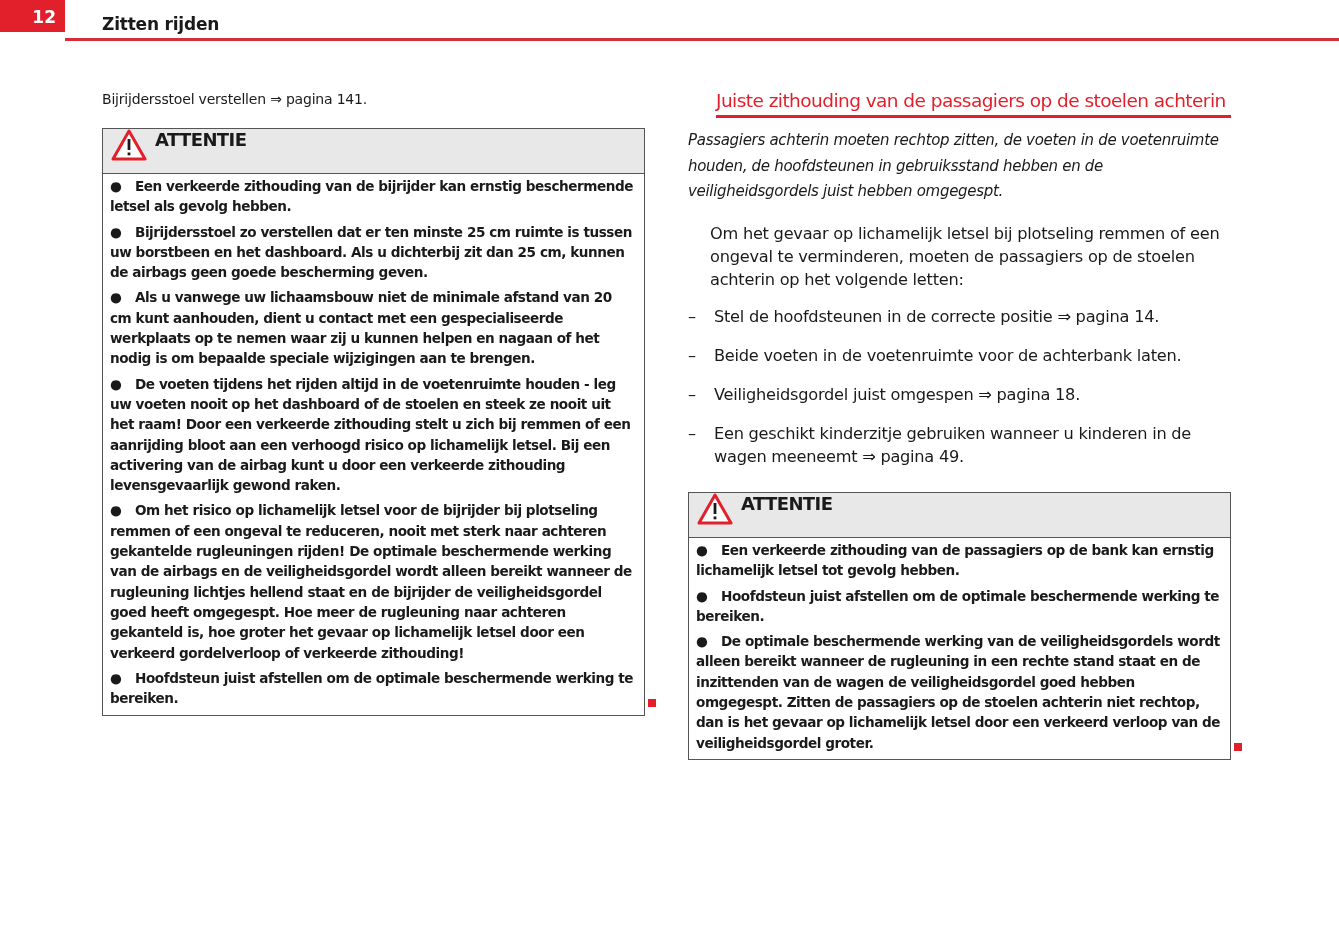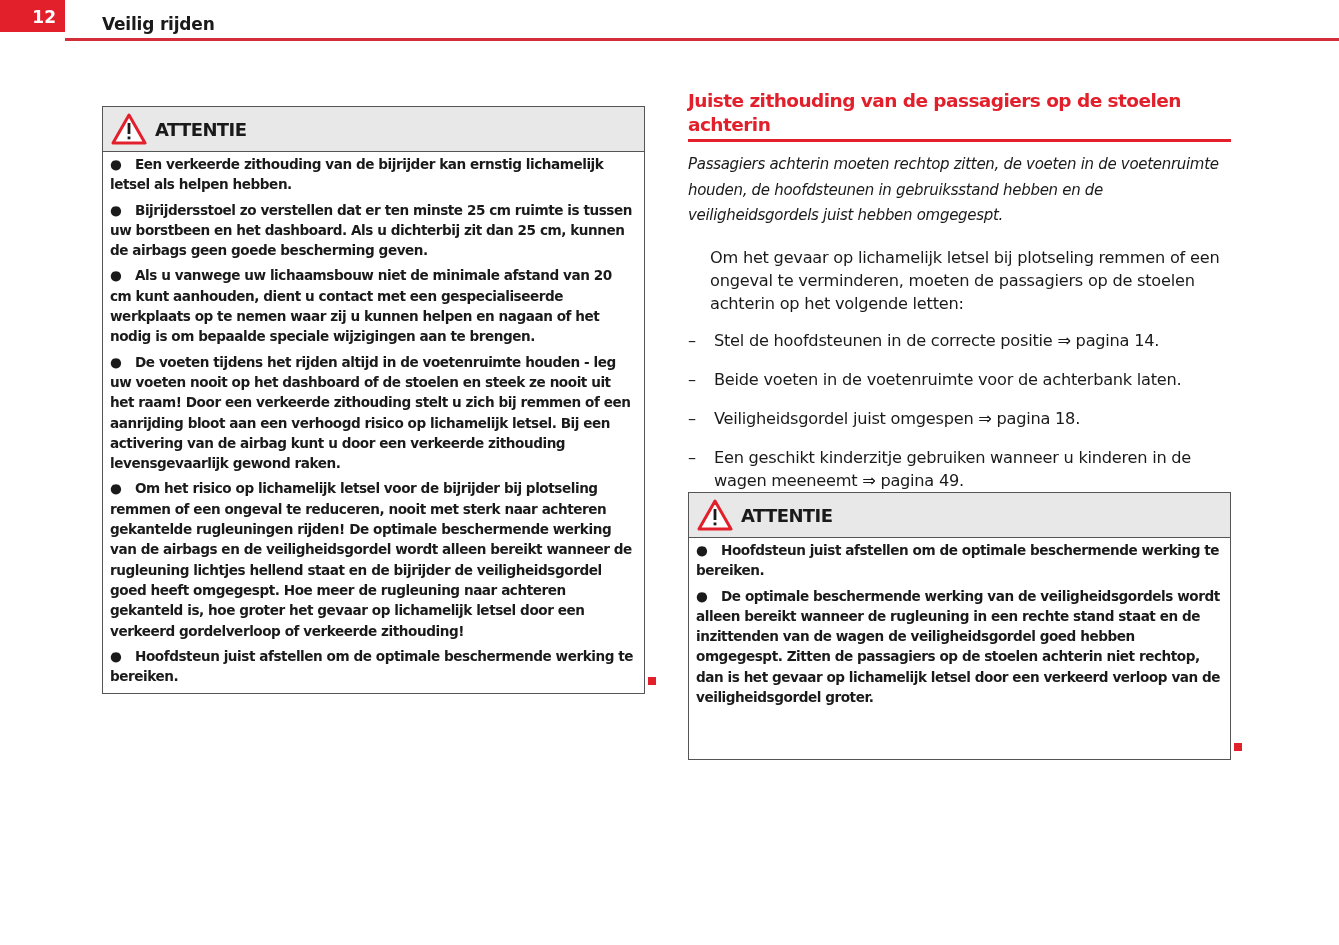--- a/index.html
+++ b/index.html
@@ -78,21 +78,20 @@
       position: relative;
       border: 1px solid #555555;
       box-sizing: border-box;
       background: #ffffff;
     }
     .warn-head {
       background: #e8e8e8;
       border-bottom: 1px solid #555555;
       height: 45px;
       display: flex;
-      align-items: center;
       padding-left: 8px;
       box-sizing: border-box;
     }
     .warn-icon {
       width: 36px;
       height: 32px;
       display: inline-block;
       margin-right: 8px;
     }
     .warn-title {
@@ -119,27 +118,28 @@
     }
     .end-mark {
       position: absolute;
       width: 8px;
       height: 8px;
       background: #e2202c;
     }
 
     .section-title {
       font-size: 18.5px;
-      font-weight: bold;
+      font-weight: normal;
       color: #e2202c;
       letter-spacing: -0.55px;
       padding-bottom: 2px;
       border-bottom: 3px solid #e2202c;
       line-height: 24px;
       margin-top: 1px;
+      margin-left: 28px;
     }
     .intro-italic {
       font-style: italic;
       font-size: 15px;
       line-height: 25.5px;
       margin-top: 10px;
       color: #1a1a1a;
       letter-spacing: -0.3px;
     }
     .body-para {
@@ -164,37 +164,38 @@
     .dash-item .dash {
       width: 26px;
       flex: none;
     }
   </style>
 </head>
 <body>
 
 <div class="page-header">
   <div class="page-number-box">12</div>
-  <div class="chapter-title">Veilig rijden</div>
+  <div class="chapter-title">Zitten rijden</div>
   <div class="header-rule"></div>
 </div>
 
 <div class="col-left">
+  <div class="ref-line">Bijrijdersstoel verstellen ⇒ pagina 141.</div>
 
   <div class="warn-box" style="margin-top:18px; height:588px;">
     <div class="warn-head">
       <svg class="warn-icon" viewBox="0 0 36 32">
         <path d="M18 2 L34 30 L2 30 Z" fill="#ffffff" stroke="#e2202c" stroke-width="3" stroke-linejoin="round"></path>
         <rect x="16.6" y="10" width="2.8" height="11" fill="#1a1a1a"></rect>
         <rect x="16.6" y="23.5" width="2.8" height="2.8" fill="#1a1a1a"></rect>
       </svg>
       <span class="warn-title">ATTENTIE</span>
     </div>
     <div class="warn-body">
-      <div class="warn-item"><span class="bullet">●</span><span>Een verkeerde zithouding van de bijrijder kan ernstig lichamelijk letsel als helpen hebben.</span></div>
+      <div class="warn-item"><span class="bullet">●</span><span>Een verkeerde zithouding van de bijrijder kan ernstig beschermende letsel als gevolg hebben.</span></div>
       <div class="warn-item"><span class="bullet">●</span><span>Bijrijdersstoel zo verstellen dat er ten minste 25 cm ruimte is tussen uw borstbeen en het dashboard. Als u dichterbij zit dan 25 cm, kunnen de airbags geen goede bescherming geven.</span></div>
       <div class="warn-item"><span class="bullet">●</span><span>Als u vanwege uw lichaamsbouw niet de minimale afstand van 20 cm kunt aanhouden, dient u contact met een gespecialiseerde werkplaats op te nemen waar zij u kunnen helpen en nagaan of het nodig is om bepaalde speciale wijzigingen aan te brengen.</span></div>
       <div class="warn-item"><span class="bullet">●</span><span>De voeten tijdens het rijden altijd in de voetenruimte houden - leg uw voeten nooit op het dashboard of de stoelen en steek ze nooit uit het raam! Door een verkeerde zithouding stelt u zich bij remmen of een aanrijding bloot aan een verhoogd risico op lichamelijk letsel. Bij een activering van de airbag kunt u door een verkeerde zithouding levensgevaarlijk gewond raken.</span></div>
       <div class="warn-item"><span class="bullet">●</span><span>Om het risico op lichamelijk letsel voor de bijrijder bij plotseling remmen of een ongeval te reduceren, nooit met sterk naar achteren gekantelde rugleuningen rijden! De optimale beschermende werking van de airbags en de veiligheidsgordel wordt alleen bereikt wanneer de rugleuning lichtjes hellend staat en de bijrijder de veiligheidsgordel goed heeft omgegespt. Hoe meer de rugleuning naar achteren gekanteld is, hoe groter het gevaar op lichamelijk letsel door een verkeerd gordelverloop of verkeerde zithouding!</span></div>
       <div class="warn-item"><span class="bullet">●</span><span>Hoofdsteun juist afstellen om de optimale beschermende werking te bereiken.</span></div>
     </div>
     <div class="end-mark" style="right:-12px; bottom:8px;"></div>
   </div>
 </div>
 
@@ -225,18 +226,19 @@
   <div class="warn-box" style="position:absolute; left:0; top:404px; width:543px; height:268px;">
     <div class="warn-head">
       <svg class="warn-icon" viewBox="0 0 36 32">
         <path d="M18 2 L34 30 L2 30 Z" fill="#ffffff" stroke="#e2202c" stroke-width="3" stroke-linejoin="round"></path>
         <rect x="16.6" y="10" width="2.8" height="11" fill="#1a1a1a"></rect>
         <rect x="16.6" y="23.5" width="2.8" height="2.8" fill="#1a1a1a"></rect>
       </svg>
       <span class="warn-title">ATTENTIE</span>
     </div>
     <div class="warn-body">
+      <div class="warn-item"><span class="bullet">●</span><span>Een verkeerde zithouding van de passagiers op de bank kan ernstig lichamelijk letsel tot gevolg hebben.</span></div>
       <div class="warn-item"><span class="bullet">●</span><span>Hoofdsteun juist afstellen om de optimale beschermende werking te bereiken.</span></div>
       <div class="warn-item"><span class="bullet">●</span><span>De optimale beschermende werking van de veiligheidsgordels wordt alleen bereikt wanneer de rugleuning in een rechte stand staat en de inzittenden van de wagen de veiligheidsgordel goed hebben omgegespt. Zitten de passagiers op de stoelen achterin niet rechtop, dan is het gevaar op lichamelijk letsel door een verkeerd verloop van de veiligheidsgordel groter.</span></div>
     </div>
     <div class="end-mark" style="right:-12px; bottom:8px;"></div>
   </div>
 </div>
 
 </body></html>

